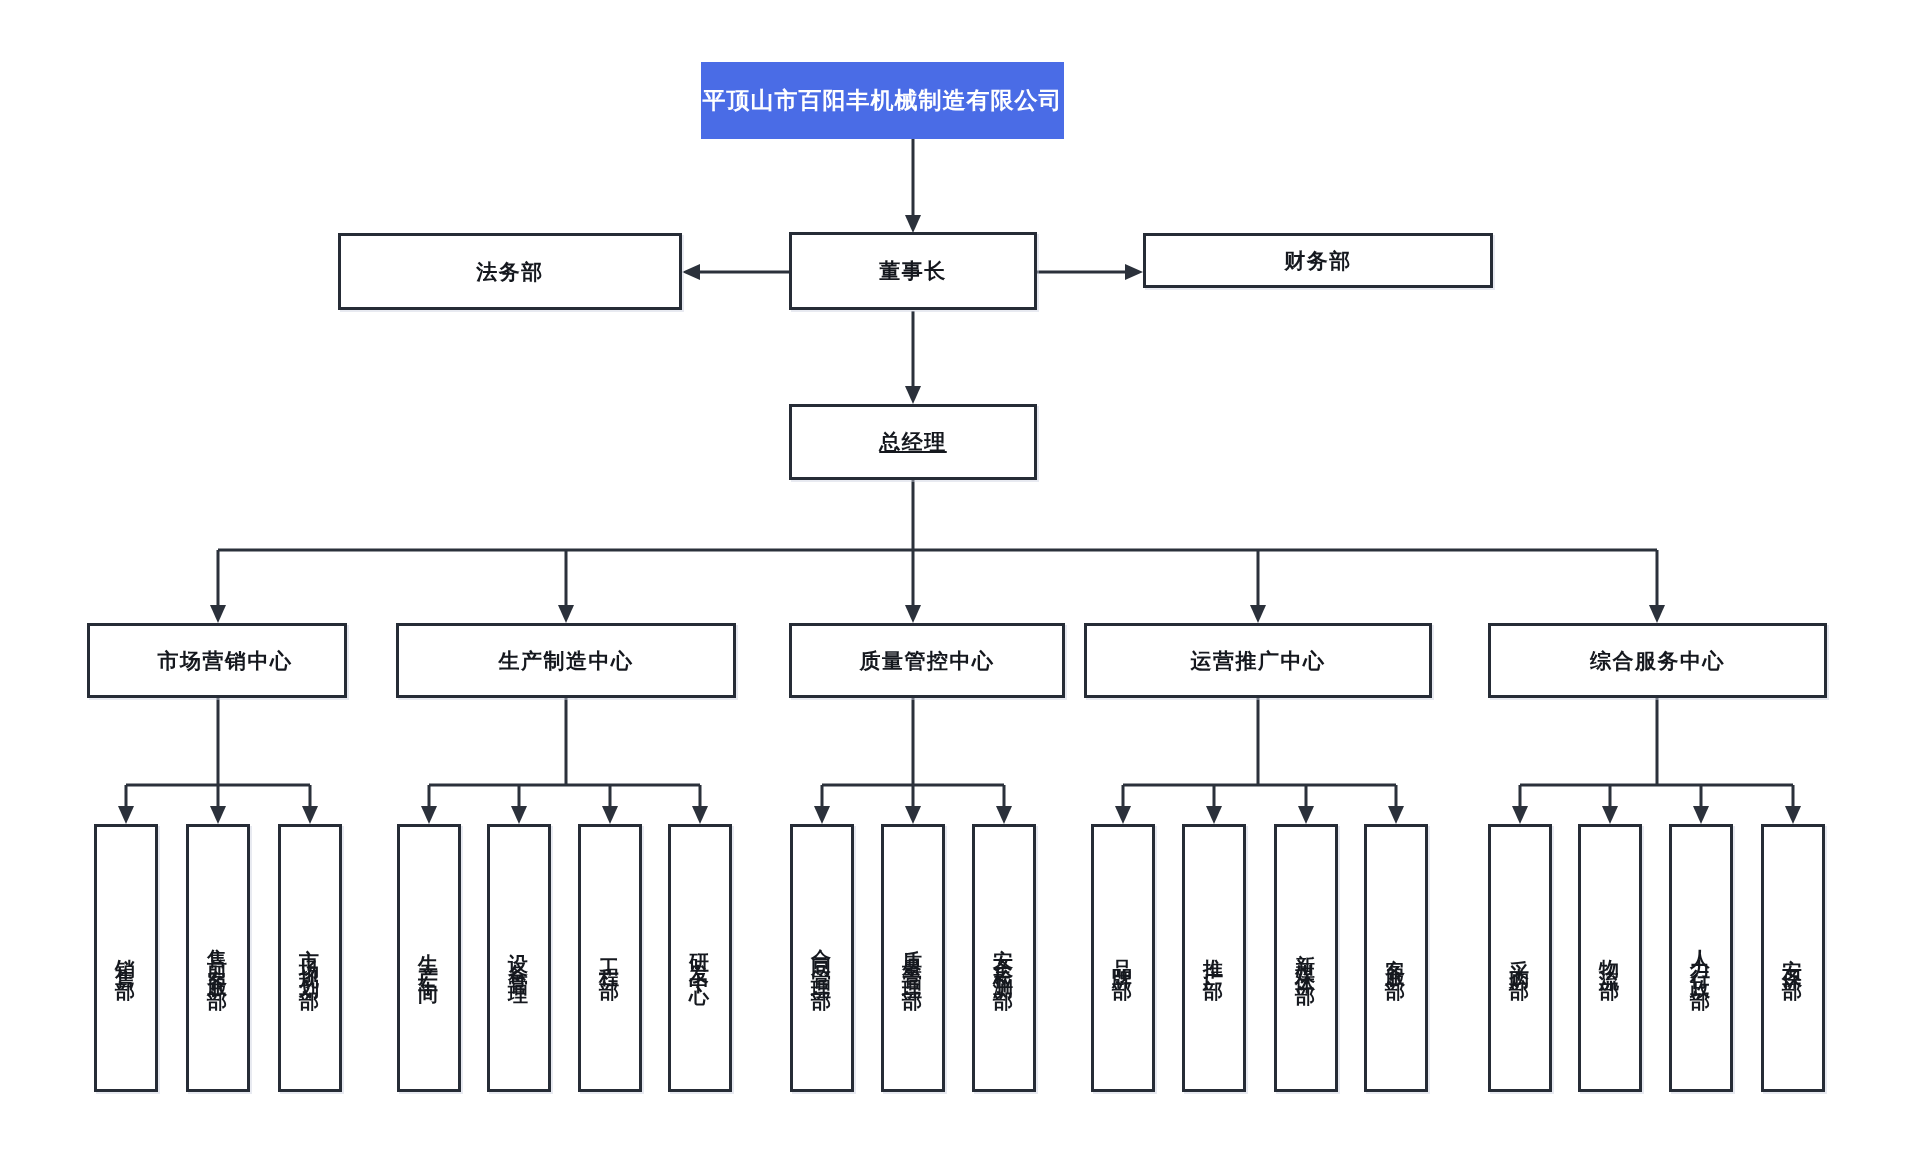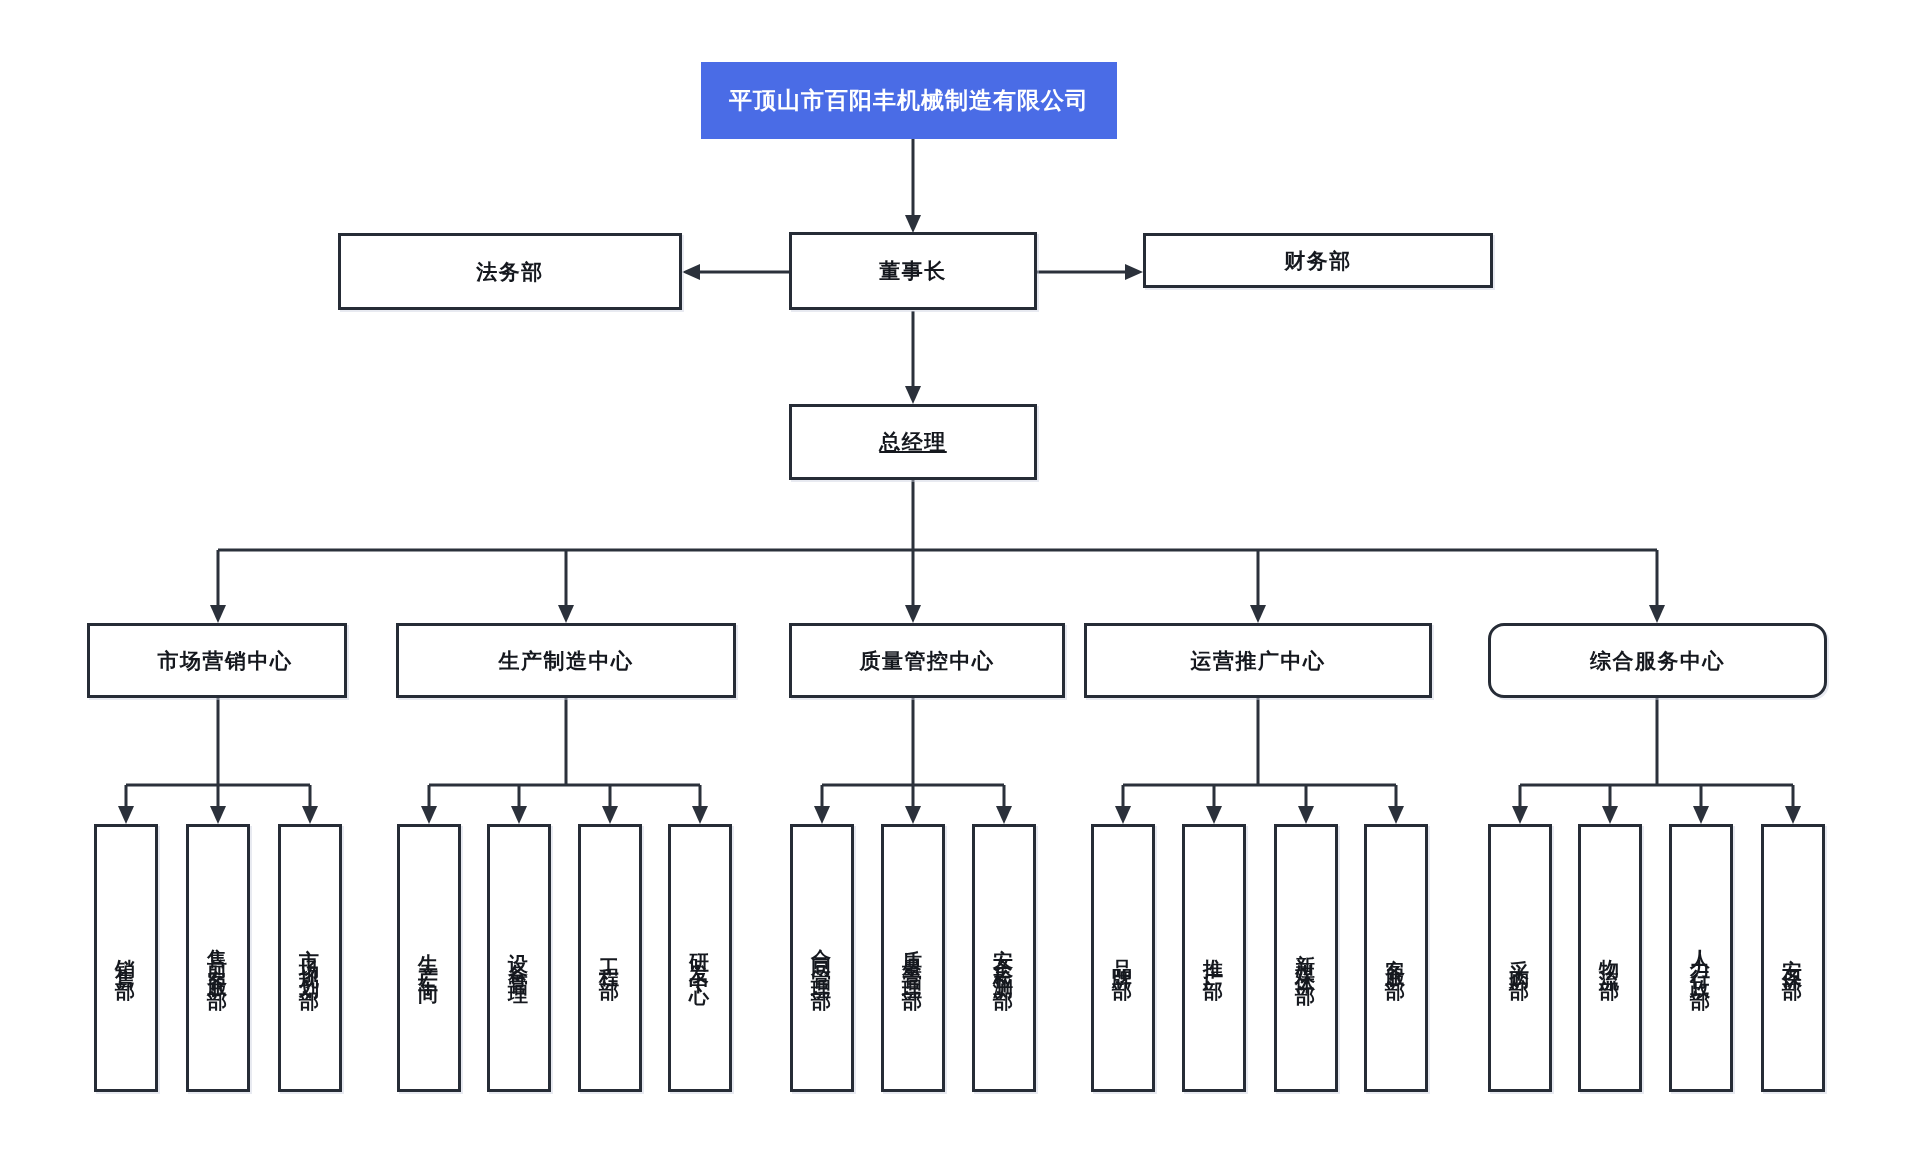--- a/index.html
+++ b/index.html
@@ -97,21 +97,21 @@
 
   <g>
     <path d="M1657 698 V785 M1520 785 H1793 M1520 785 V806 M1610 785 V806 M1701 785 V806 M1793 785 V806"></path>
     <polygon points="1520,824 1512,806 1528,806"></polygon>
     <polygon points="1610,824 1602,806 1618,806"></polygon>
     <polygon points="1701,824 1693,806 1709,806"></polygon>
     <polygon points="1793,824 1785,806 1801,806"></polygon>
   </g>
 </svg>
 
-<div class="node root" style="left:701px; top:62px; width:416px; height:77px;font-family:Liberation Serif, serif;">
+<div class="node root" style="left:701px; top:62px; width:363px; height:77px;font-family:Liberation Serif, serif;">
   <span>平顶山市百阳丰机械制造有限公司</span>
 </div>
 
 <div class="node h-label" style="left:338px; top:233px; width:344px; height:77px;">
   <span>法务部</span>
 </div>
 <div class="node h-label" style="left:789px; top:232px; width:248px; height:78px;">
   <span>董事长</span>
 </div>
 <div class="node h-label" style="left:1143px; top:233px; width:350px; height:55px;">
@@ -127,21 +127,21 @@
 </div>
 <div class="node h-label" style="left:396px; top:623px; width:340px; height:75px;">
   <span>生产制造中心</span>
 </div>
 <div class="node h-label" style="left:789px; top:623px; width:276px; height:75px;">
   <span>质量管控中心</span>
 </div>
 <div class="node h-label" style="left:1084px; top:623px; width:348px; height:75px;">
   <span>运营推广中心</span>
 </div>
-<div class="node h-label" style="left:1488px; top:623px; width:339px; height:75px;border-radius:16px;">
+<div class="node h-label" style="left:1488px; top:623px; width:339px; height:75px;">
   <span>综合服务中心</span>
 </div>
 
 <div class="node leaf" style="left:94px;  top:824px; width:64px; height:268px;">
   <span class="vtext">销售部</span>
 </div>
 <div class="node leaf" style="left:186px; top:824px; width:64px; height:268px;">
   <span class="vtext">售前客服部</span>
 </div>
 <div class="node leaf" style="left:278px; top:824px; width:64px; height:268px;">

